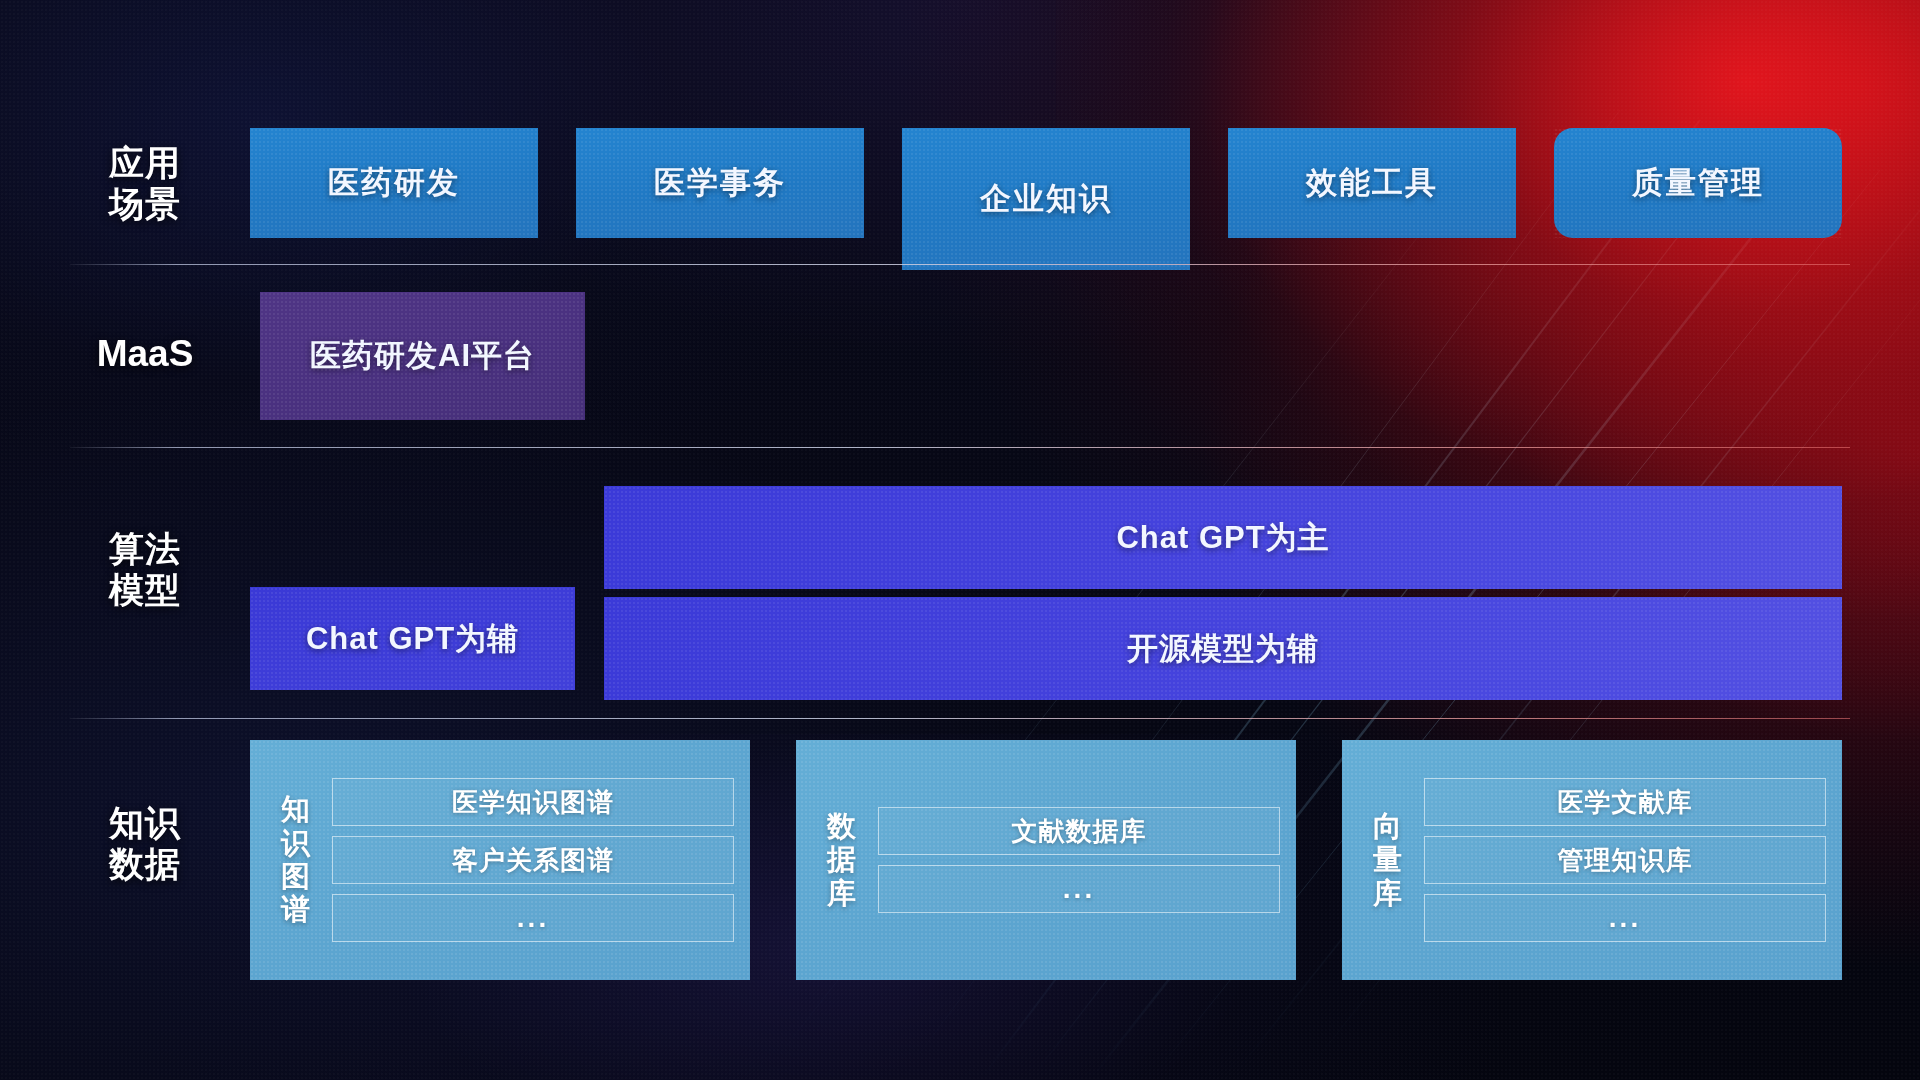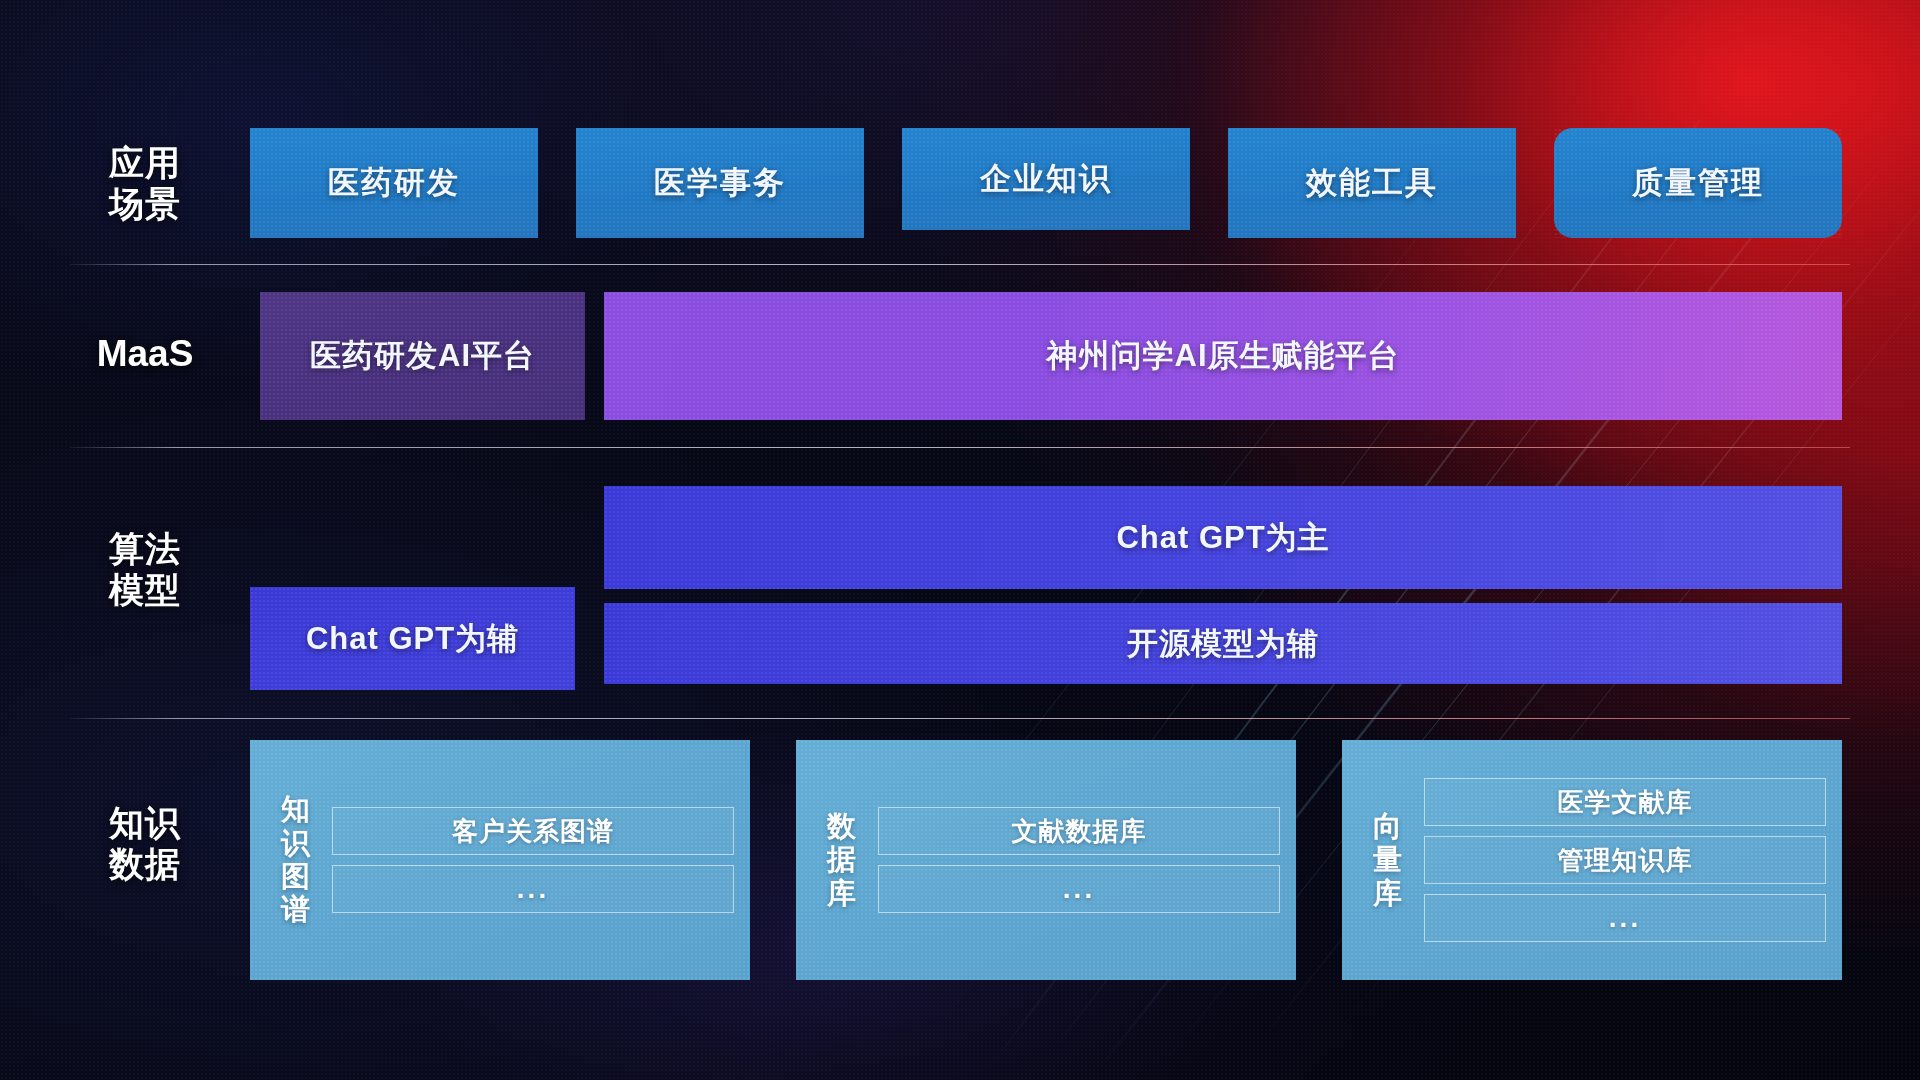--- a/index.html
+++ b/index.html
@@ -258,63 +258,63 @@
 
   <div class="diagram">
 
     <div class="row" style="top:128px;height:110px;">
       <div class="row-label" style="top:14px;font-size:35px;">
         <div>应用</div>
         <div>场景</div>
       </div>
       <div class="box app-box" style="left:180px;top:0;width:288px;height:110px;">医药研发</div>
       <div class="box app-box" style="left:506px;top:0;width:288px;height:110px;">医学事务</div>
-      <div class="box app-box" style="left:832px;top:0;width:288px;height:102px;">企业知识</div>
+      <div class="box app-box" style="left:832px;top:0;width:288px;height:142px;">企业知识</div>
       <div class="box app-box" style="left:1158px;top:0;width:288px;height:110px;">效能工具</div>
       <div class="box app-box" style="left:1484px;top:0;width:288px;height:110px;border-radius:19px;">质量管理</div>
     </div>
 
     <div class="divider" style="top:264px;"></div>
 
     <div class="row" style="top:292px;height:128px;">
       <div class="row-label" style="top:40px;font-size:37px;letter-spacing:0;">MaaS</div>
       <div class="box maas-left" style="left:190px;top:0;width:325px;height:128px;">医药研发AI平台</div>
-      <div class="box maas-right" style="left:534px;top:0;width:1238px;height:128px;">神州问学AI原生赋能平台</div>
     </div>
 
     <div class="divider" style="top:447px;"></div>
 
     <div class="row" style="top:470px;height:220px;">
       <div class="row-label" style="top:58px;font-size:35px;">
         <div>算法</div>
         <div>模型</div>
       </div>
 
       <div class="box algo-box" style="left:534px;top:0;width:1238px;height:103px;">Chat GPT为主</div>
 
       <div class="box algo-left" style="left:180px;top:117px;width:325px;height:103px;">Chat GPT为辅</div>
-      <div class="box algo-box" style="left:534px;top:117px;width:1238px;height:81px;">开源模型为辅</div>
+      <div class="box algo-box" style="left:534px;top:111px;width:1238px;height:103px;">开源模型为辅</div>
     </div>
 
     <div class="divider" style="top:718px;"></div>
 
     <div class="row" style="top:740px;height:240px;">
       <div class="row-label" style="top:62px;font-size:35px;">
         <div>知识</div>
         <div>数据</div>
       </div>
 
       <div class="kcard" style="left:180px;top:0;width:500px;height:240px;">
         <div class="kcard-title">
             <div>知</div>
             <div>识</div>
             <div>图</div>
             <div>谱</div>
           </div>
         <div class="kcard-items">
+          <div class="kitem">医学知识图谱</div>
           <div class="kitem">客户关系图谱</div>
           <div class="kitem dots-item">...</div>
         </div>
       </div>
 
       <div class="kcard" style="left:726px;top:0;width:500px;height:240px;">
         <div class="kcard-title">
             <div>数</div>
             <div>据</div>
             <div>库</div>

